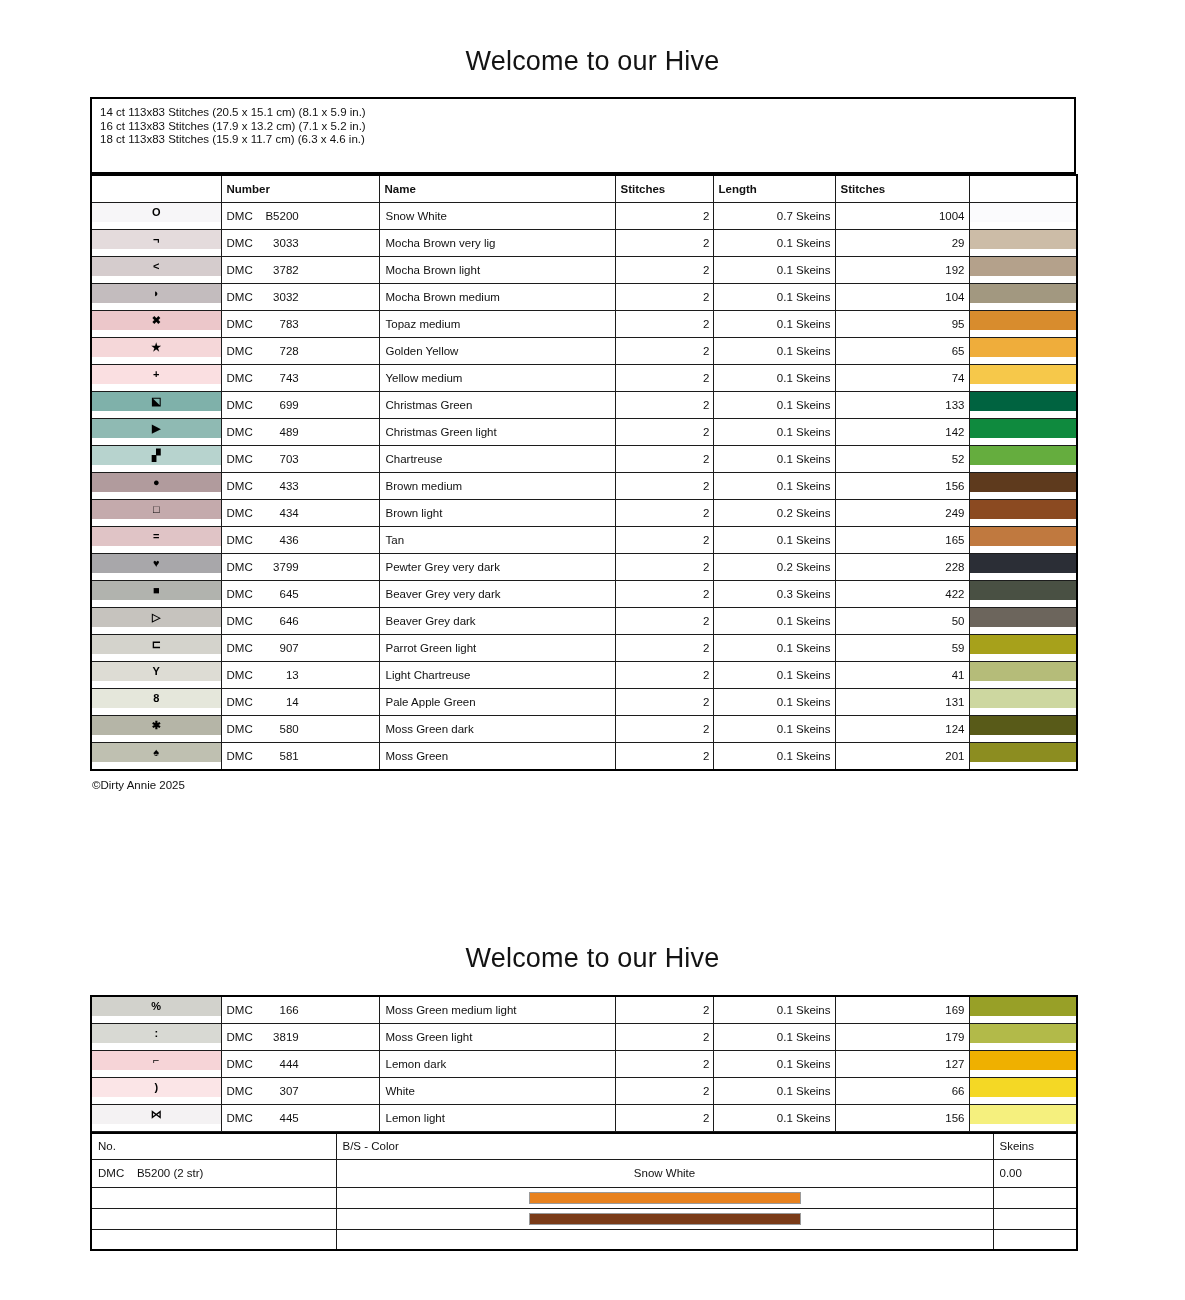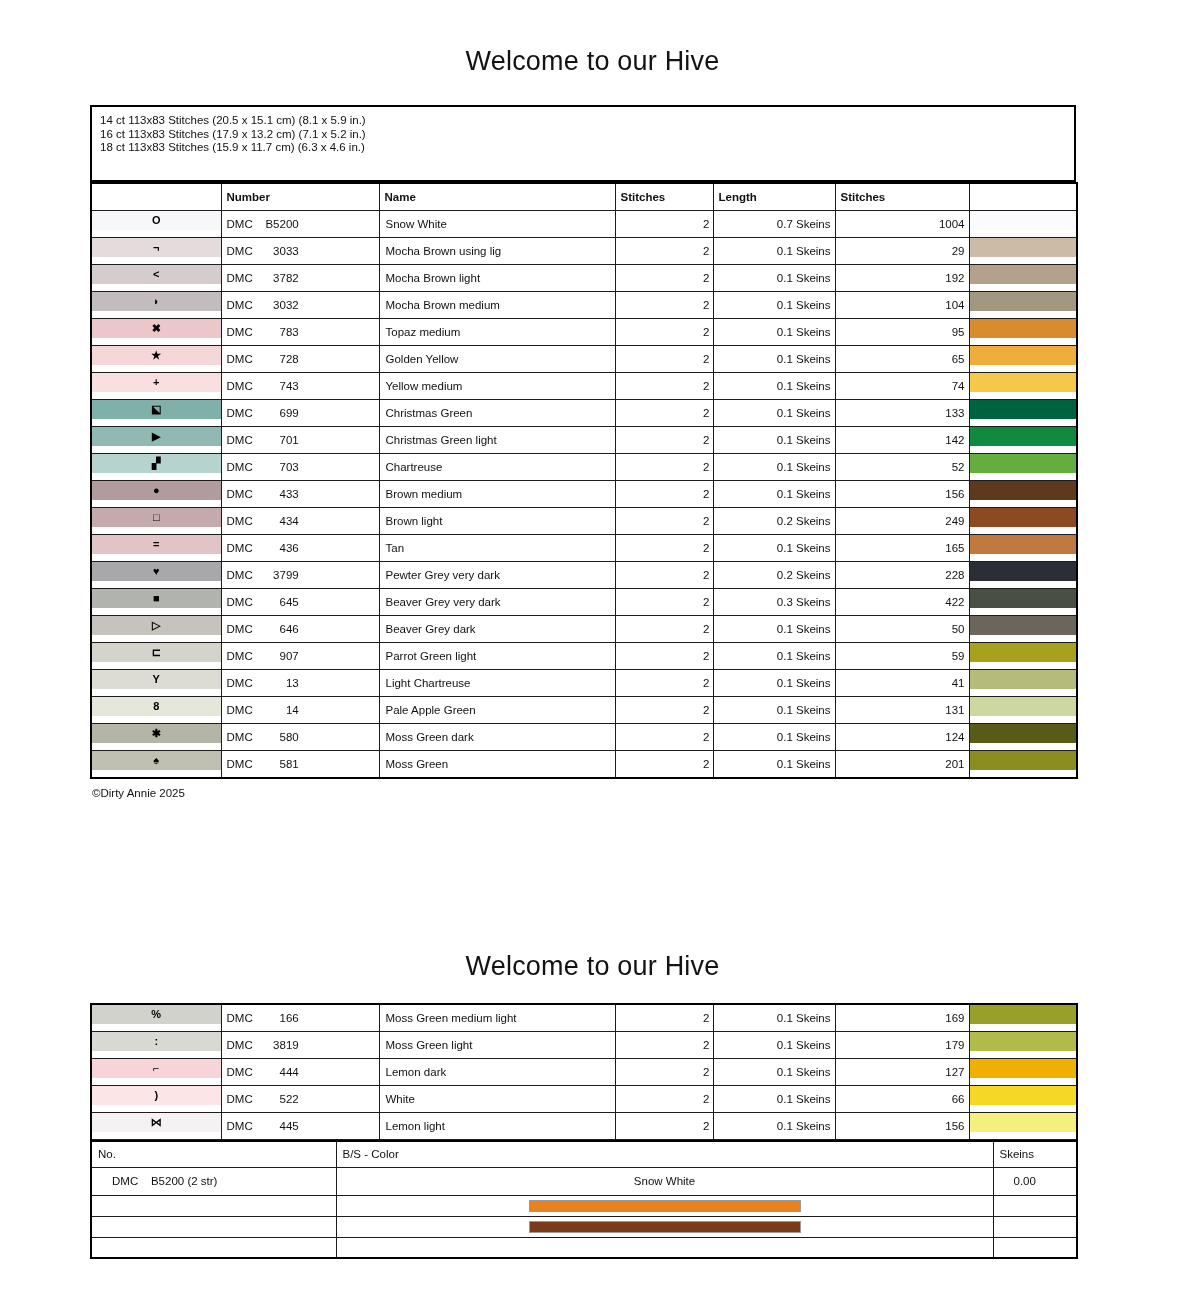--- a/index.html
+++ b/index.html
@@ -8,21 +8,21 @@
     font-family:"Liberation Sans", sans-serif;position:relative;overflow:hidden;
   }
   .title{
     text-align:center;font-size:27px;font-weight:400;letter-spacing:0.2px;
     margin:0;color:#131313;
   }
   .title-1{padding-top:46px;}
   .title-2{margin-top:152px;}
   .content{width:986px;margin-left:90px;}
   .infobox{
-    border:2px solid #000;margin-top:28px;padding:7px 8px 12px 8px;
+    border:2px solid #000;margin-top:20px;padding:7px 8px 12px 8px;
     font-size:11.5px;line-height:13.5px;
   }
   .infobox .gap{height:13px;}
   table{border-collapse:collapse;width:986px;table-layout:fixed;}
   .keytable{border:2px solid #000;}
   .keytable th,.keytable td{
     border:1px solid #1c1c1c;font-size:11.5px;height:22px;
     overflow:hidden;white-space:nowrap;
   }
   .keytable th{font-weight:bold;text-align:left;padding:2px 5px;}
@@ -37,21 +37,21 @@
   .num{display:inline-block;min-width:46px;text-align:right;}
   .namecell{padding:2px 6px;}
   .strandscell{text-align:right;padding:2px 3px;}
   .lengthcell{text-align:right;padding:2px 4px;}
   .stitchcell{text-align:right;padding:2px 4px;}
   .copyright{font-size:11.5px;margin:8px 0 0 2px;}
   .table2{margin-top:21px;border:2px solid #000;border-bottom:none;}
   .bstable{border:2px solid #000;}
   .bstable td{border:1px solid #1c1c1c;font-size:11.5px;overflow:hidden;white-space:nowrap;}
   .bs-head td{height:21px;padding:2px 6px;font-weight:400;}
-  .bs-label td{height:23px;padding:2px 20px;}
+  .bs-label td{height:23px;padding:2px 6px;}
   .bs-colorname{text-align:center;}
   .bs-barrow td{height:19px;padding:0;}
   .bs-bar{width:270px;height:10px;margin:4px auto 4px auto;border:1px solid #9a9a9a;}
 </style>
 </head>
 <body>
 
 <div class="sheet">
 
   <h1 class="title title-1">Welcome to our Hive</h1>
@@ -107,21 +107,21 @@
 
           <tr>
             <td class="symcell">
               <div class="chip" style="background: rgb(228, 219, 220);">
                 <span>¬</span>
               </div>
             </td>
             <td class="numcell">
               <span class="brand">DMC</span><span class="num">3033</span>
             </td>
-            <td class="namecell">Mocha Brown using lig</td>
+            <td class="namecell">Mocha Brown very lig</td>
             <td class="strandscell">2</td>
             <td class="lengthcell">0.1 Skeins</td>
             <td class="stitchcell">29</td>
             <td class="swatchcell">
               <div class="chip" style="background: rgb(204, 188, 167);"></div>
             </td>
           </tr>
 
           <tr>
             <td class="symcell">
@@ -231,21 +231,21 @@
             </td>
           </tr>
 
           <tr>
             <td class="symcell">
               <div class="chip" style="background: rgb(143, 186, 179);">
                 <span>▶</span>
               </div>
             </td>
             <td class="numcell">
-              <span class="brand">DMC</span><span class="num">701</span>
+              <span class="brand">DMC</span><span class="num">489</span>
             </td>
             <td class="namecell">Christmas Green light</td>
             <td class="strandscell">2</td>
             <td class="lengthcell">0.1 Skeins</td>
             <td class="stitchcell">142</td>
             <td class="swatchcell">
               <div class="chip" style="background: rgb(15, 138, 62);"></div>
             </td>
           </tr>
 
@@ -539,21 +539,21 @@
             </td>
           </tr>
 
           <tr>
             <td class="symcell">
               <div class="chip" style="background: rgb(251, 229, 231);">
                 <span>)</span>
               </div>
             </td>
             <td class="numcell">
-              <span class="brand">DMC</span><span class="num">522</span>
+              <span class="brand">DMC</span><span class="num">307</span>
             </td>
             <td class="namecell">White</td>
             <td class="strandscell">2</td>
             <td class="lengthcell">0.1 Skeins</td>
             <td class="stitchcell">66</td>
             <td class="swatchcell">
               <div class="chip" style="background: rgb(244, 216, 37);"></div>
             </td>
           </tr>
 

